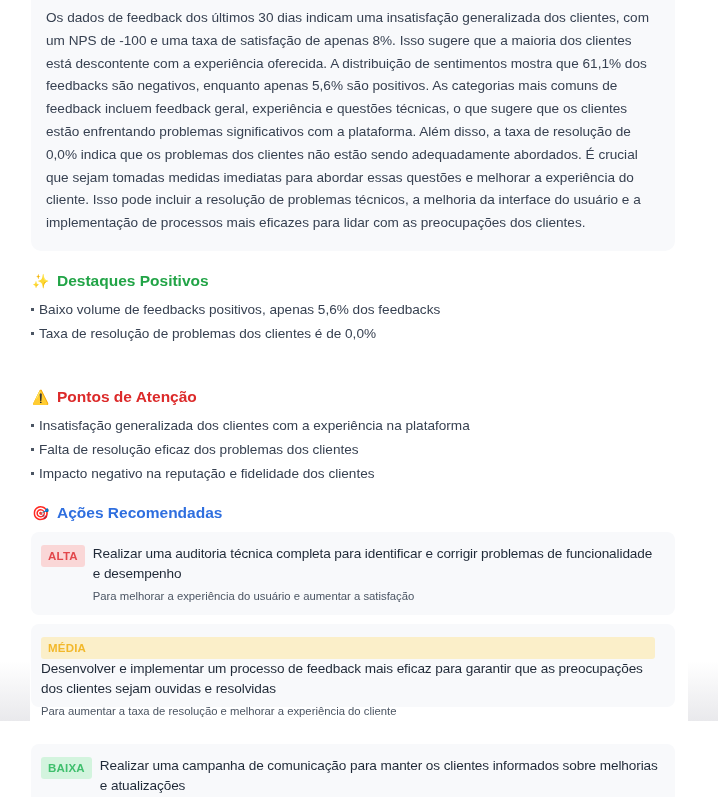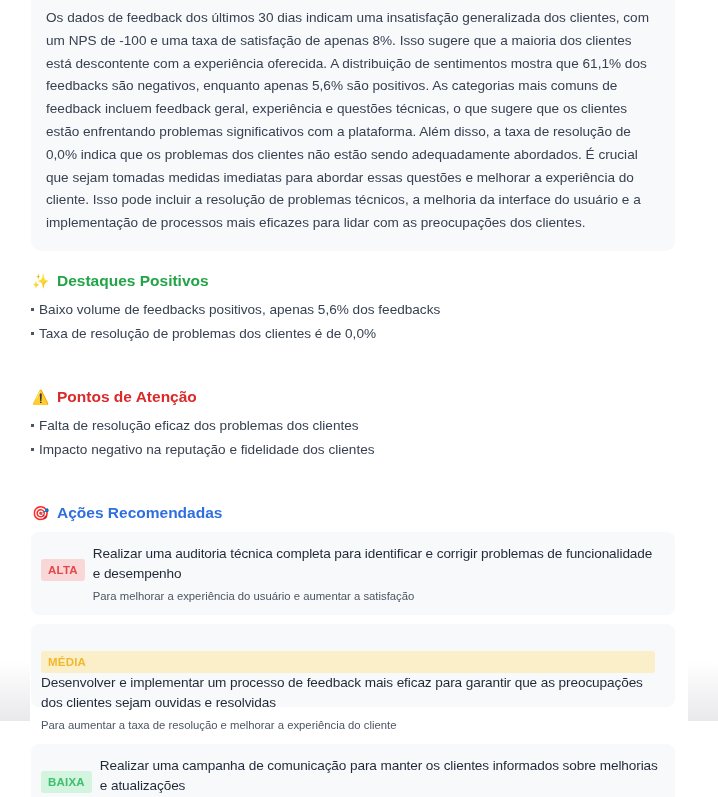--- a/index.html
+++ b/index.html
@@ -104,21 +104,21 @@
   .card-3 { top: 744px; height: 81px; border-radius: 8px 8px 0 0; }
   .badge {
     flex: none;
     height: 22px;
     line-height: 22px;
     font-size: 11.5px;
     font-weight: bold;
     padding: 0 7px;
     border-radius: 3px;
     margin-right: 8px;
-    margin-top: 15px;
+    margin-top: 1px;
     letter-spacing: 0.2px;
   }
   .badge-high { background: #fad7d7; color: #e2474b; }
   .badge-medium { background: #fbefc9; color: #f2b82b; }
   .badge-low { background: #d3f4de; color: #3fbf6d; }
   .action-body { flex: 1; }
   .action-title {
     font-size: 13.6px;
     font-weight: normal;
     line-height: 20px;
@@ -149,20 +149,21 @@
   <ul class="bullet-list list-positive">
     <li><span class="dot"></span><span>Baixo volume de feedbacks positivos, apenas 5,6% dos feedbacks</span></li>
     <li><span class="dot"></span><span>Taxa de resolução de problemas dos clientes é de 0,0%</span></li>
   </ul>
 
   <div class="section-header h-attention">
     <span class="icon">⚠️</span>
     <span>Pontos de Atenção</span>
   </div>
   <ul class="bullet-list list-attention">
+    <li><span class="dot"></span><span>Insatisfação generalizada dos clientes com a experiência na plataforma</span></li>
     <li><span class="dot"></span><span>Falta de resolução eficaz dos problemas dos clientes</span></li>
     <li><span class="dot"></span><span>Impacto negativo na reputação e fidelidade dos clientes</span></li>
   </ul>
 
   <div class="section-header h-actions">
     <span class="icon">🎯</span>
     <span>Ações Recomendadas</span>
   </div>
 
   <div class="action-card card-1">

